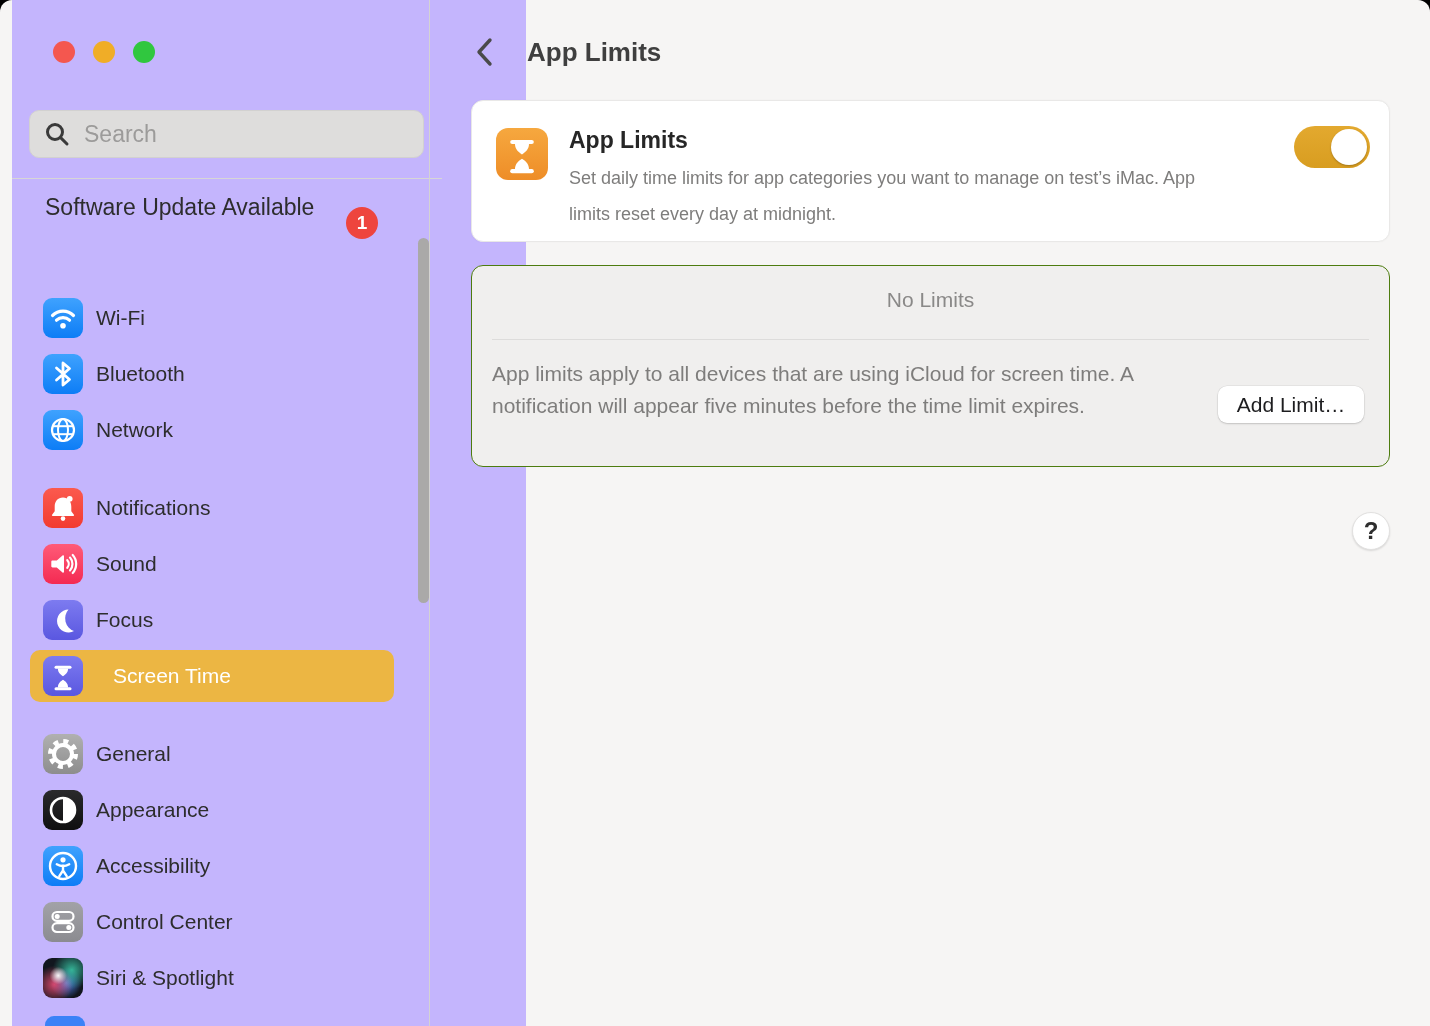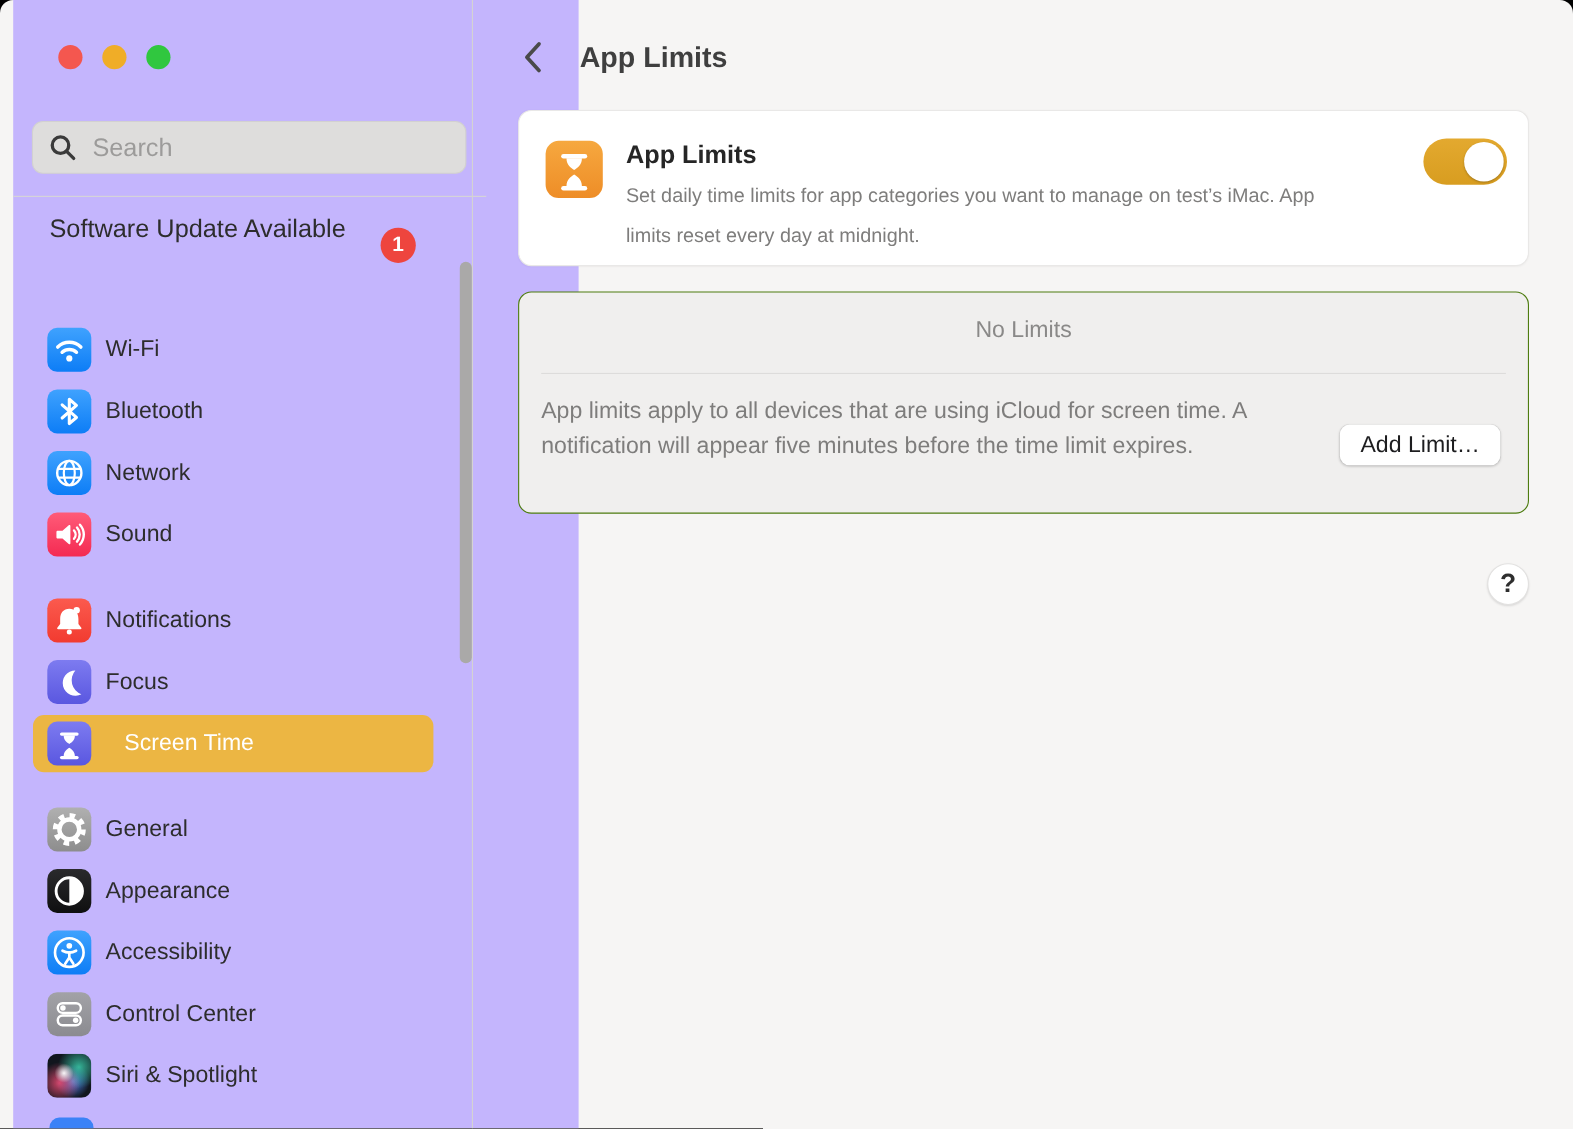--- a/index.html
+++ b/index.html
@@ -131,41 +131,41 @@
           <svg width="40" height="40" viewBox="0 0 40 40">
             <circle cx="20" cy="20" r="11" fill="none" stroke="#fff" stroke-width="2.2"></circle>
             <ellipse cx="20" cy="20" rx="5" ry="11" fill="none" stroke="#fff" stroke-width="2"></ellipse>
             <line x1="9.8" y1="16.2" x2="30.2" y2="16.2" stroke="#fff" stroke-width="2"></line>
             <line x1="9.8" y1="24.2" x2="30.2" y2="24.2" stroke="#fff" stroke-width="2"></line>
           </svg>
         </span>
         <span class="row-label">Network</span>
       </div>
 
+      <div class="row group-start">
+        <span class="app-icon ic-red">
+          <svg width="40" height="40" viewBox="0 0 40 40">
+            <path d="M20 9.5c-5.2 0-8.3 3.8-8.3 9.2v4.6l-2.6 3.4c-.4.6 0 1.3.7 1.3h20.4c.7 0 1.1-.7.7-1.3l-2.6-3.4v-4.6c0-5.4-3.1-9.2-8.3-9.2z" fill="#fff"></path>
+            <circle cx="20" cy="30.6" r="2.3" fill="#fff"></circle>
+            <circle cx="26.7" cy="10.8" r="2.9" fill="#fff"></circle>
+          </svg>
+        </span>
+        <span class="row-label">Notifications</span>
+      </div>
+
       <div class="row">
         <span class="app-icon ic-pink">
           <svg width="40" height="40" viewBox="0 0 40 40">
             <path d="M9.5 16.5h4.3l5.7-5c.6-.5 1.5-.1 1.5.7v15.6c0 .8-.9 1.2-1.5.7l-5.7-5H9.5c-.7 0-1.2-.5-1.2-1.2v-4.6c0-.7.5-1.2 1.2-1.2z" fill="#fff"></path>
             <path d="M24.3 16.2a5.8 5.8 0 0 1 0 7.6" fill="none" stroke="#fff" stroke-width="2.2" stroke-linecap="round"></path>
             <path d="M27 13.6a9.6 9.6 0 0 1 0 12.8" fill="none" stroke="#fff" stroke-width="2.2" stroke-linecap="round"></path>
             <path d="M29.7 11a13.4 13.4 0 0 1 0 18" fill="none" stroke="#fff" stroke-width="2.2" stroke-linecap="round"></path>
           </svg>
         </span>
         <span class="row-label">Sound</span>
-      </div>
-
-      <div class="row group-start">
-        <span class="app-icon ic-red">
-          <svg width="40" height="40" viewBox="0 0 40 40">
-            <path d="M20 9.5c-5.2 0-8.3 3.8-8.3 9.2v4.6l-2.6 3.4c-.4.6 0 1.3.7 1.3h20.4c.7 0 1.1-.7.7-1.3l-2.6-3.4v-4.6c0-5.4-3.1-9.2-8.3-9.2z" fill="#fff"></path>
-            <circle cx="20" cy="30.6" r="2.3" fill="#fff"></circle>
-            <circle cx="26.7" cy="10.8" r="2.9" fill="#fff"></circle>
-          </svg>
-        </span>
-        <span class="row-label">Notifications</span>
       </div>
 
       <div class="row">
         <span class="app-icon ic-indigo">
           <svg width="40" height="40" viewBox="0 0 40 40">
             <path d="M25.5 9.5a11.5 11.5 0 1 0 5.5 21.6 13.5 13.5 0 0 1-5.5-21.6z" fill="#fff"></path>
           </svg>
         </span>
         <span class="row-label">Focus</span>
       </div>

